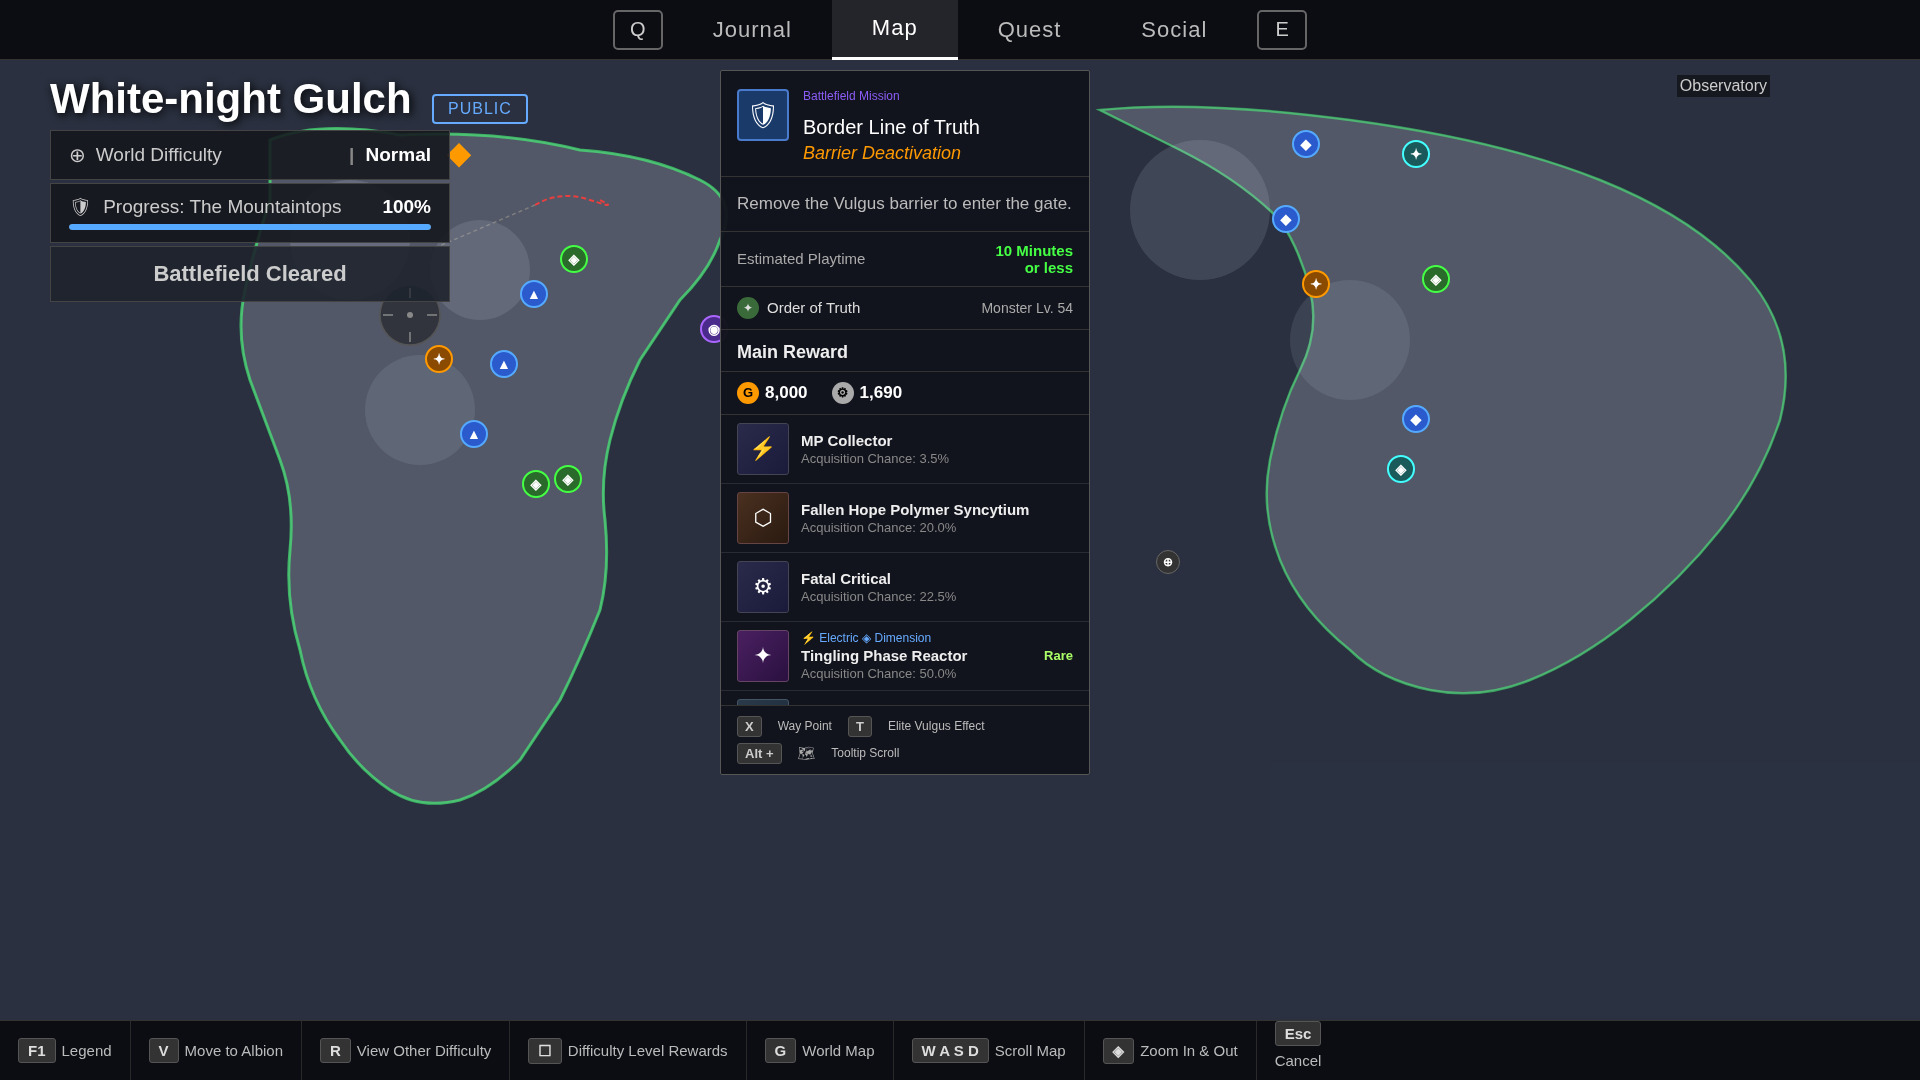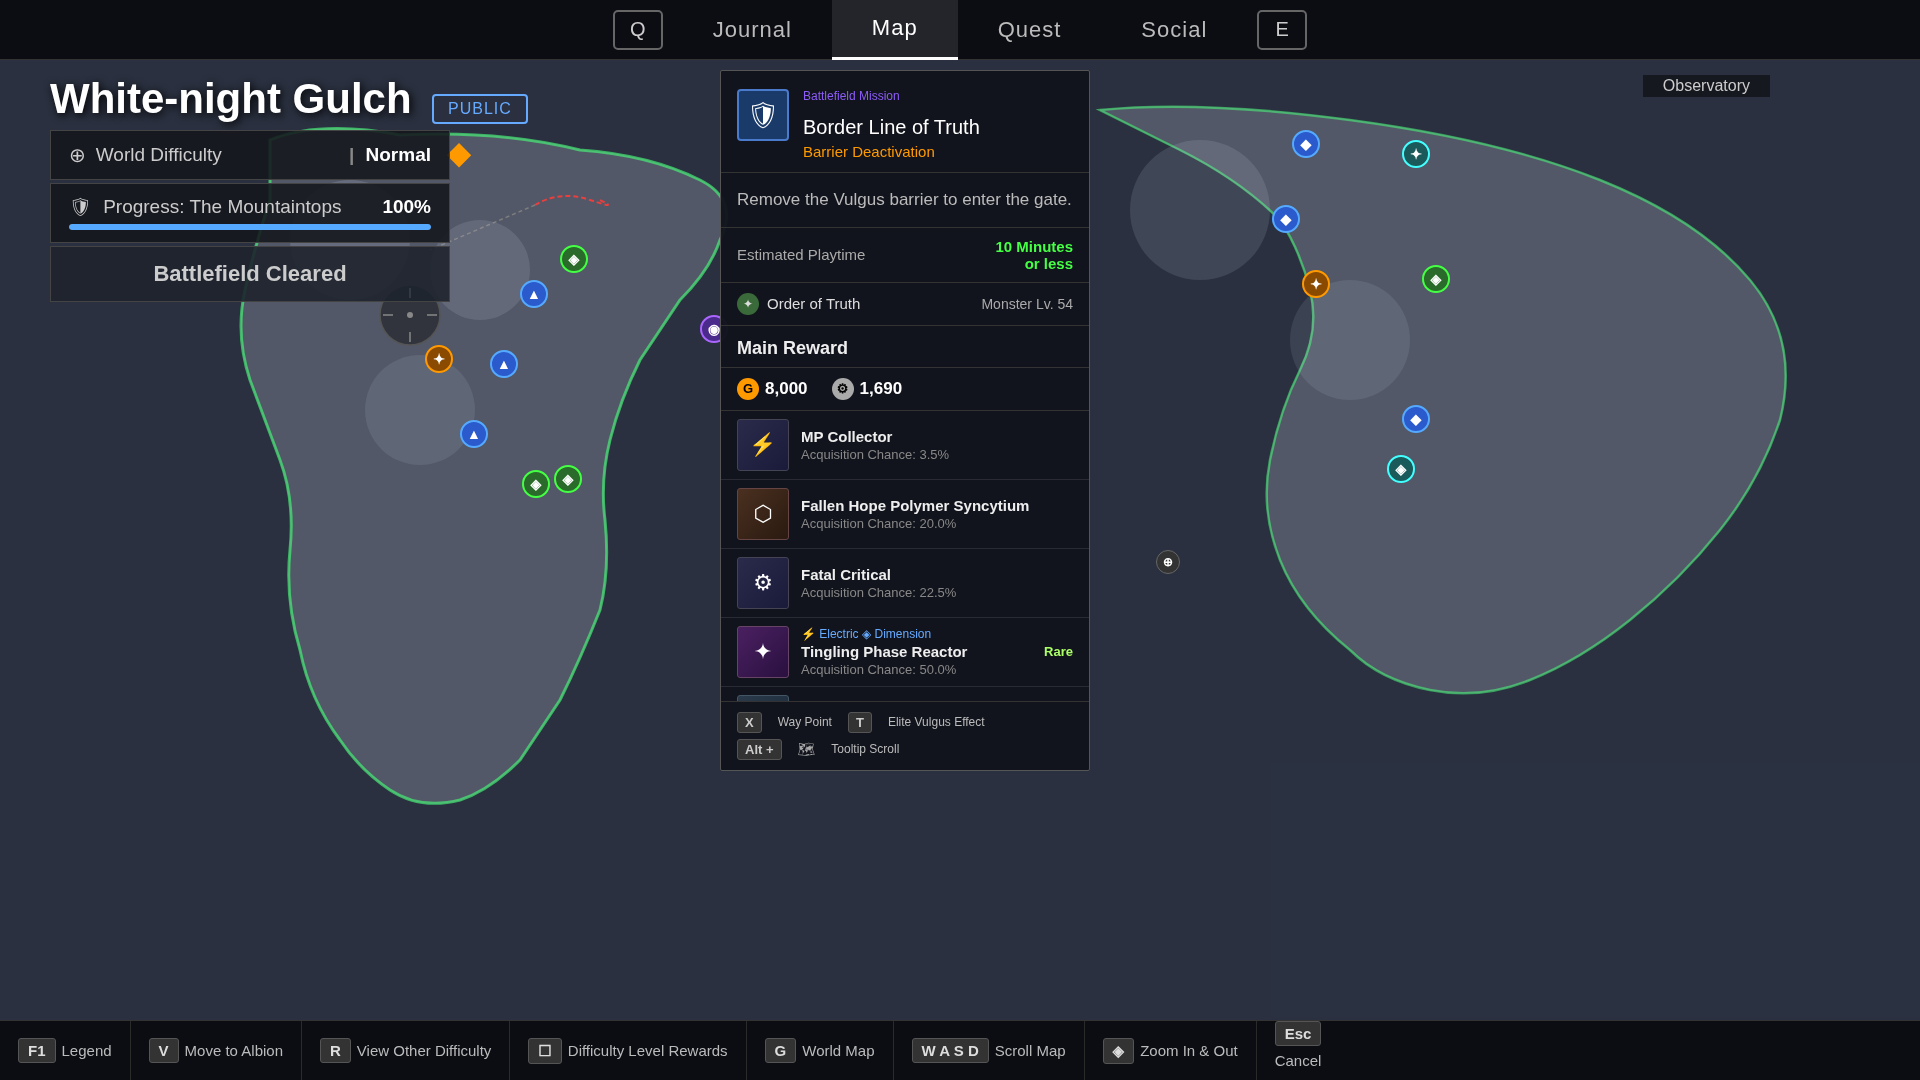--- a/index.html
+++ b/index.html
@@ -199,22 +199,23 @@
       margin-bottom: 12px;
     }
     .mission-name {
       font-size: 20px;
       font-weight: normal;
       color: #fff;
       line-height: 1.2;
       margin-bottom: 4px;
     }
     .mission-sub {
-      font-size: 15px;
+      font-size: 18px;
       color: #f90;
+      font-style: italic;
     }
     .mission-desc {
       padding: 14px 16px;
       font-size: 17px;
       color: #bbb;
       border-bottom: 1px solid #333;
       line-height: 1.5;
     }
     .mission-stat-row {
       display: flex;
@@ -381,21 +382,21 @@
     }
 
     
     .obs-label {
       position: absolute;
       top: 15px;
       right: 150px;
       color: #ccc;
       font-size: 16px;
       background: rgba(0,0,0,0.5);
-      padding: 2px 20px;
+      padding: 2px 3px;
     }
     .map-icon {
       position: absolute;
       width: 28px;
       height: 28px;
       border-radius: 50%;
       display: flex;
       align-items: center;
       justify-content: center;
       font-size: 14px;

